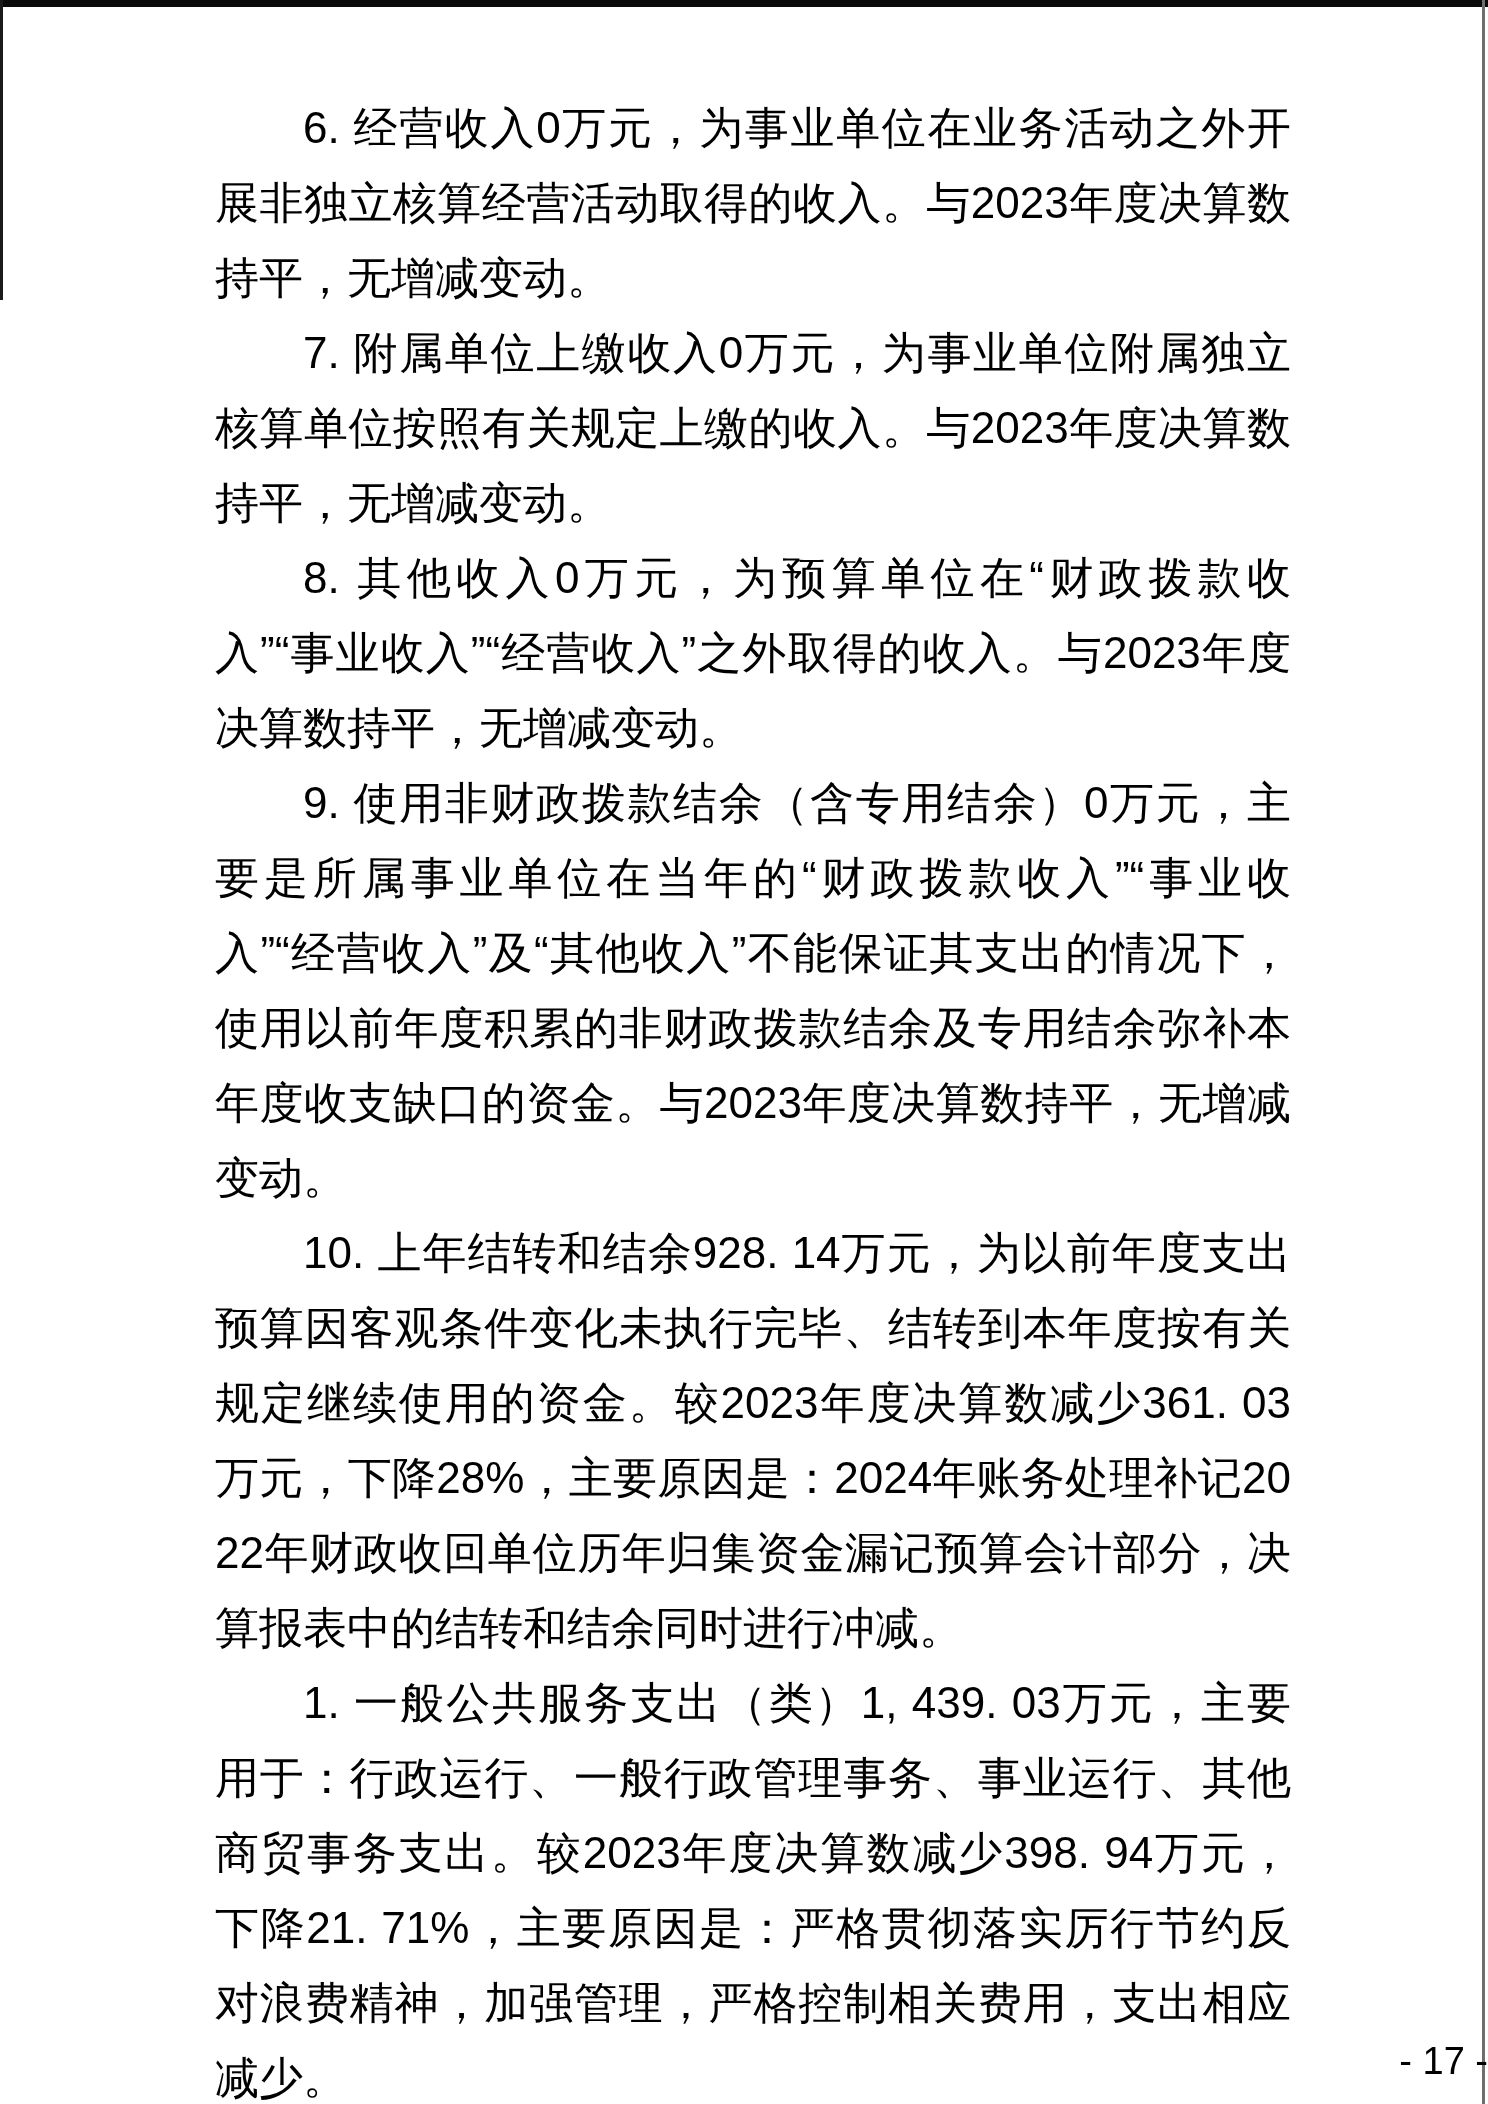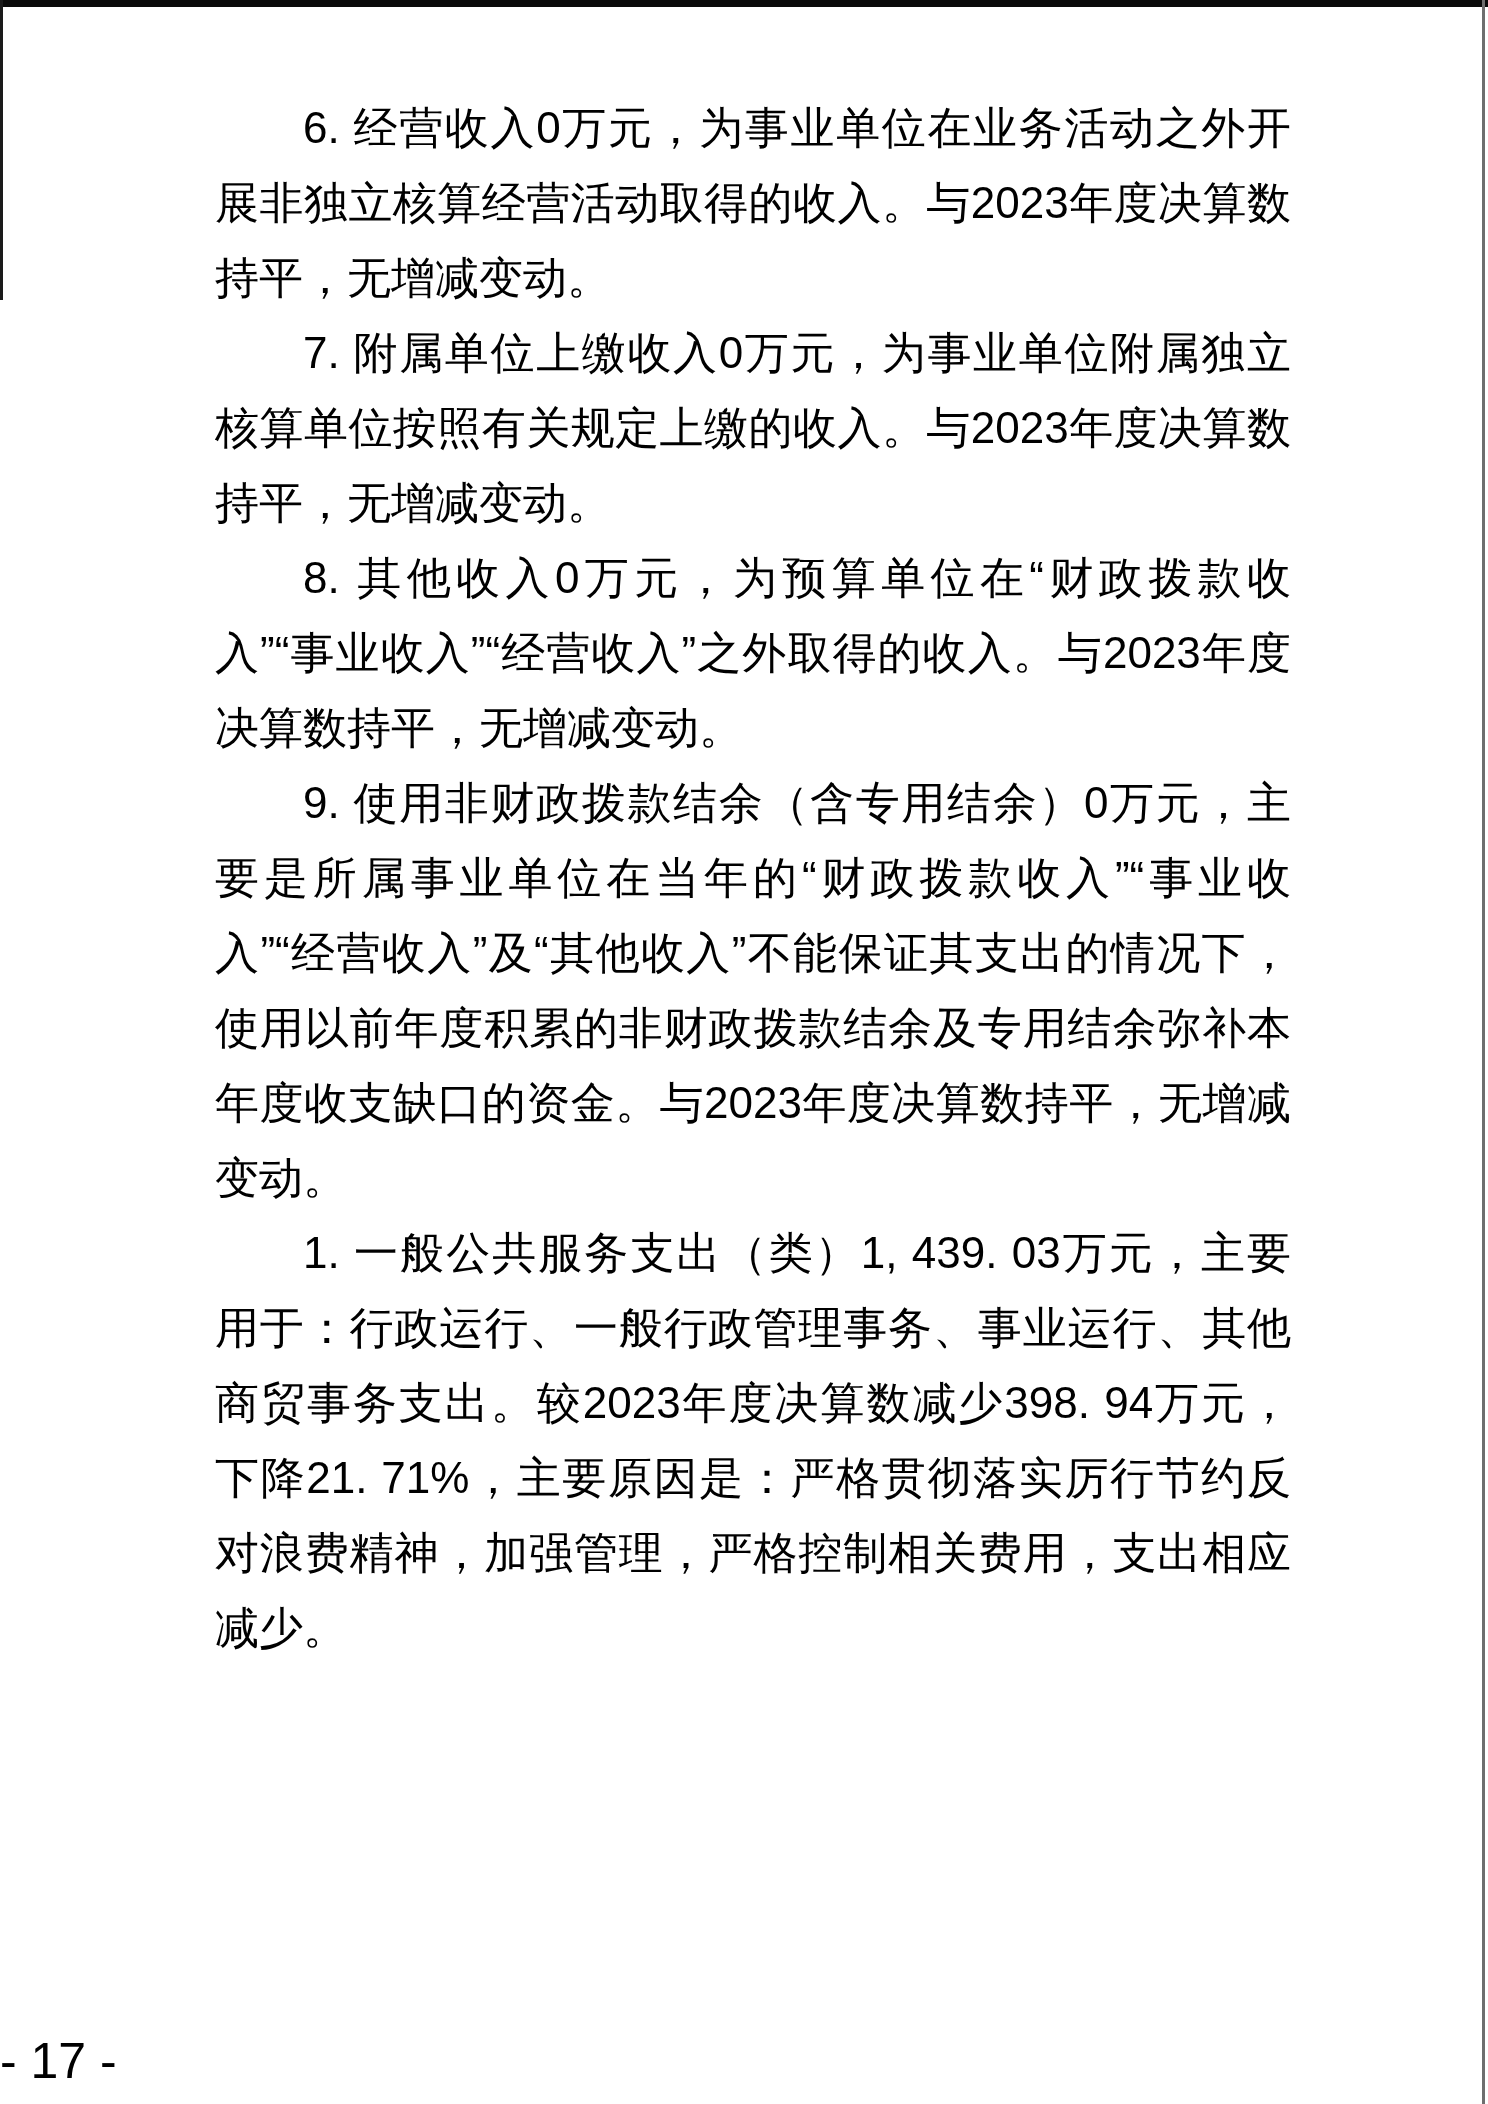--- a/index.html
+++ b/index.html
@@ -49,36 +49,37 @@
   }
   .content p {
     margin: 0;
     padding: 0;
     text-indent: 2em;
   }
   .footer {
     position: absolute;
     left: 0; top: 2040px;
     width: 1488px;
-    text-align: left;
-    font-size: 50px;
+    text-align: right;
+    font-size: 38px;
     line-height: 42px;
     color: #000000;
   }
 </style>
 </head>
 <body>
 
 <div class="page">
   <div class="edge-top"></div>
   <div class="edge-left"></div>
   <div class="edge-right"></div>
 
   <main class="content">
     <p>6. 经营收入0万元，为事业单位在业务活动之外开展非独立核算经营活动取得的收入。与2023年度决算数持平，无增减变动。</p>
     <p>7. 附属单位上缴收入0万元，为事业单位附属独立核算单位按照有关规定上缴的收入。与2023年度决算数持平，无增减变动。</p>
     <p>8. 其他收入0万元，为预算单位在“财政拨款收入”“事业收入”“经营收入”之外取得的收入。与2023年度决算数持平，无增减变动。</p>
     <p>9. 使用非财政拨款结余（含专用结余）0万元，主要是所属事业单位在当年的“财政拨款收入”“事业收入”“经营收入”及“其他收入”不能保证其支出的情况下，使用以前年度积累的非财政拨款结余及专用结余弥补本年度收支缺口的资金。与2023年度决算数持平，无增减变动。</p>
+    <p>10. 上年结转和结余928. 14万元，为以前年度支出预算因客观条件变化未执行完毕、结转到本年度按有关规定继续使用的资金。较2023年度决算数减少361. 03万元，下降28%，主要原因是：2024年账务处理补记2022年财政收回单位历年归集资金漏记预算会计部分，决算报表中的结转和结余同时进行冲减。</p>
     <p>1. 一般公共服务支出（类）1, 439. 03万元，主要用于：行政运行、一般行政管理事务、事业运行、其他商贸事务支出。较2023年度决算数减少398. 94万元，下降21. 71%，主要原因是：严格贯彻落实厉行节约反对浪费精神，加强管理，严格控制相关费用，支出相应减少。</p>
   </main>
 
   <div class="footer">- 17 -</div>
 </div>
 
 </body></html>

